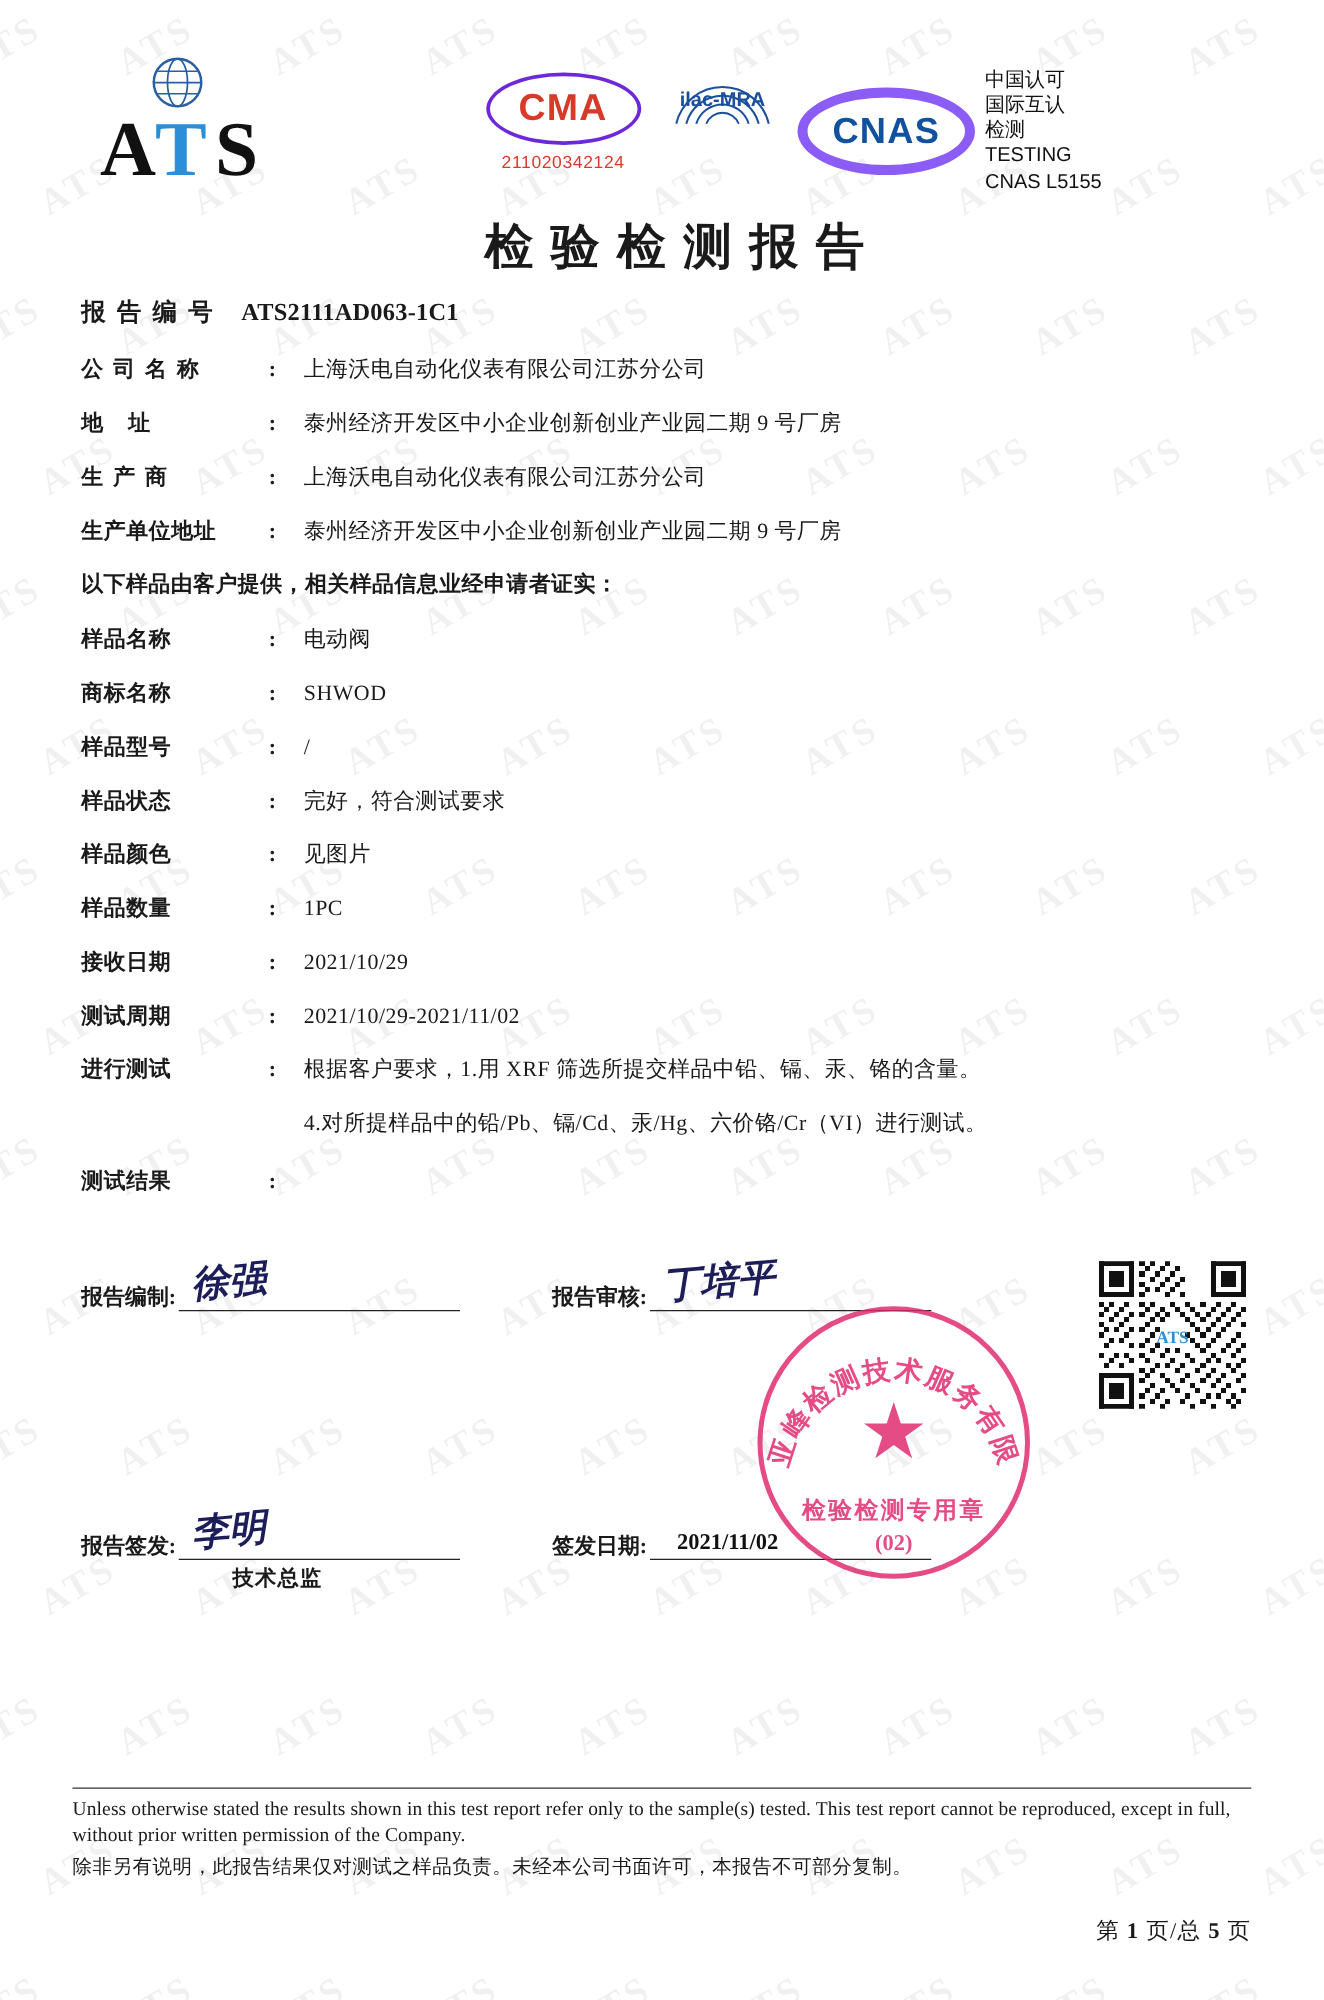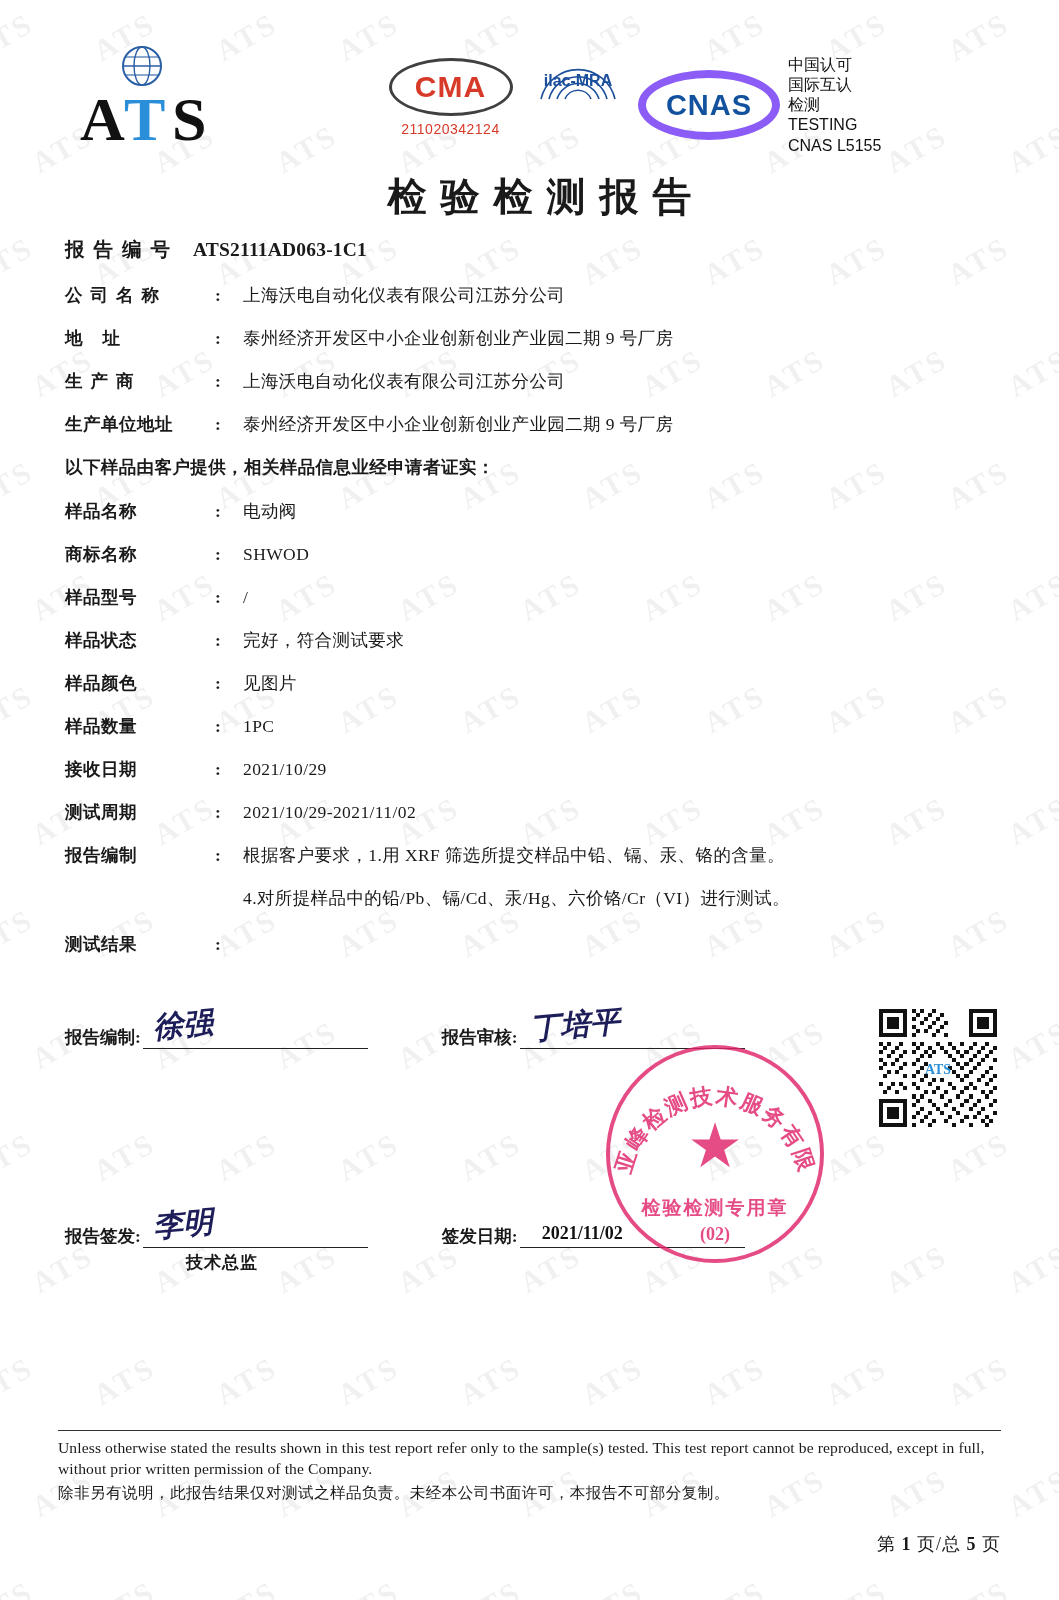--- a/index.html
+++ b/index.html
@@ -46,21 +46,21 @@
   .ats-logo{
     position:absolute; left:22px; top:44px;
     width:190px; height:105px;
   }
   .cma{
     position:absolute; left:330px; top:58px;
     width:125px; text-align:center;
   }
   .cma-oval{
     width:118px;height:52px;
-    border:3px solid #404040;
+    border:3px solid #6d28d9;
     border-radius:50%;
     display:flex;align-items:center;justify-content:center;
     position:relative;
     margin:0 auto;
   }
   .cma-text{
     font-family:"Liberation Sans", sans-serif;
     font-weight:bold; font-size:30px; color:#d83a2a;
     letter-spacing:1px;
   }
@@ -531,21 +531,21 @@
       <span class="label sp0">接收日期</span>
       <span class="colon">:</span>
       <span class="value">2021/10/29</span>
     </div>
     <div class="row">
       <span class="label sp0">测试周期</span>
       <span class="colon">:</span>
       <span class="value">2021/10/29-2021/11/02</span>
     </div>
     <div class="row">
-      <span class="label sp0">报告编制</span>
+      <span class="label sp0">进行测试</span>
       <span class="colon">:</span>
       <span class="value">根据客户要求，1.用 XRF 筛选所提交样品中铅、镉、汞、铬的含量。</span>
     </div>
     <div class="value-2nd">4.对所提样品中的铅/Pb、镉/Cd、汞/Hg、六价铬/Cr（VI）进行测试。</div>
     <div class="row" style="margin-top:22px;">
       <span class="label sp0">测试结果</span>
       <span class="colon">:</span>
     </div>
   </div>
 

